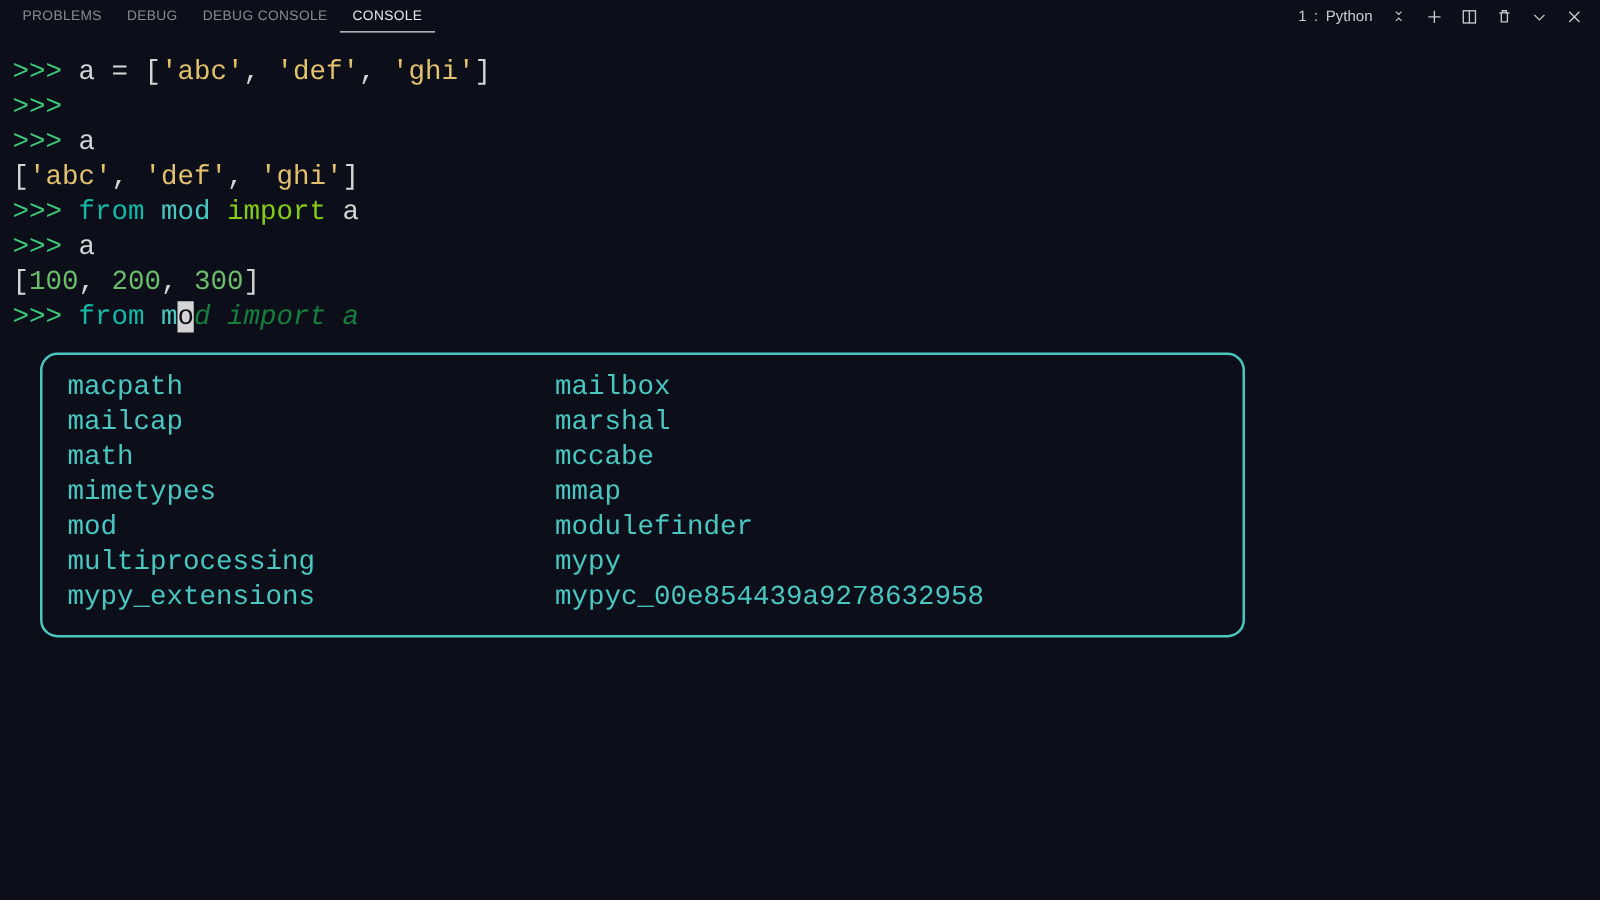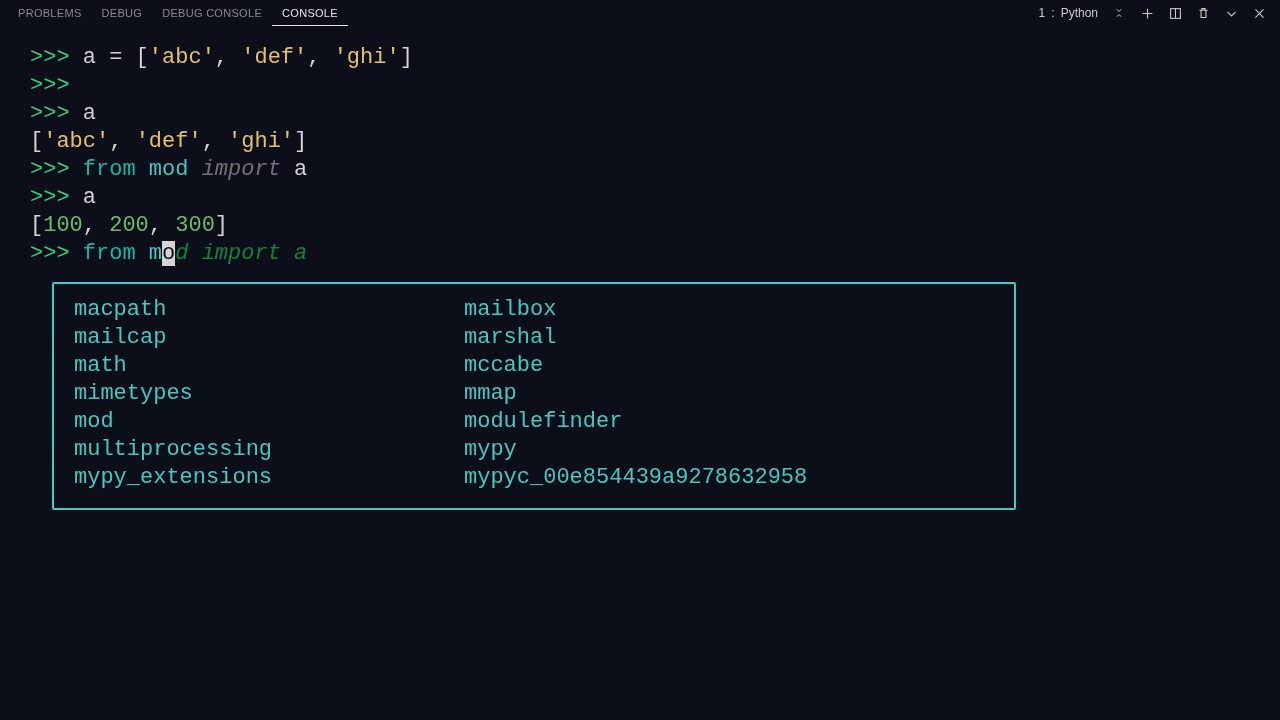--- a/index.html
+++ b/index.html
@@ -47,42 +47,42 @@
     width: 14px;
     height: 14px;
     display: inline-flex;
     align-items: center;
     justify-content: center;
     color: #cccccc;
     cursor: pointer;
   }
   .icon svg { stroke: currentColor; fill: none; stroke-width: 1.3; }
   .term {
-    padding: 18px 18px 0 30px;
+    padding: 18px 18px 0 10px;
     font-size: 22px;
     line-height: 28px;
     white-space: pre;
   }
   .prompt { color: #3cc97b; }
   .op     { color: #d4d4d4; }
   .str    { color: #e2c06d; }
   .num    { color: #6bbd6b; }
   .kw     { color: #14b8a6; }
-  .kw-i   { color: #737373; font-style: italic; }
+  .kw-i   { color: #84cc16; }
   .id     { color: #49c7c0; }
   .var    { color: #d4d4d4; }
   .ghost  { color: #15803d; font-style: italic; }
   .cursor {
     background: #d4d4d4;
     color: #0c0f1a;
   }
   .popup {
     margin: 14px 0 0 22px;
     border: 2px solid #49c7c0;
-    border-radius: 2px;
+    border-radius: 14px;
     padding: 12px 20px 16px 20px;
     width: 964px;
   }
   .popup-cols {
     display: flex;
   }
   .popup-col {
     display: flex;
     flex-direction: column;
   }

